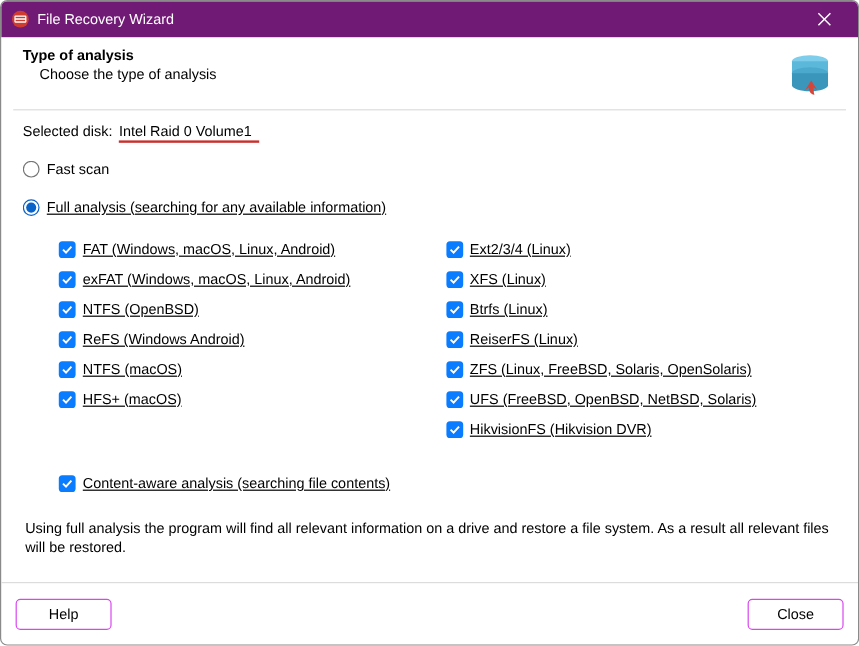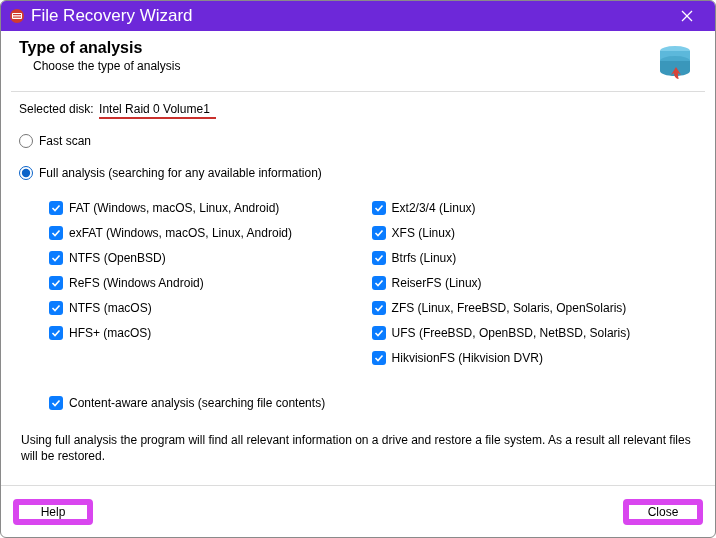--- a/index.html
+++ b/index.html
@@ -1,26 +1,26 @@
 <!DOCTYPE html>
 <html><head>
 <meta charset="utf-8">
 <style>
   * { box-sizing: border-box; font-family: "Segoe UI", Arial, sans-serif; }
   body { margin: 0; background: #fff; width: 716px; height: 538px; overflow: hidden; border: 1px solid #8a8a8a; border-radius: 6px; position: relative; }
 
-  .titlebar { background: #6d28d9; height: 30px; display: flex; align-items: center; padding: 0 8px 0 8px; color: #fff; font-size: 17px; justify-content: center; }
+  .titlebar { background: #701a75; height: 30px; display: flex; align-items: center; padding: 0 8px 0 8px; color: #fff; font-size: 12px; justify-content: center; }
   .titlebar .app-icon { width: 16px; height: 16px; margin-right: 6px; display: inline-flex; align-items: center; justify-content: center; }
   .titlebar .title { flex: 1; }
   .titlebar .close-btn { width: 40px; height: 30px; display: flex; align-items: center; justify-content: center; cursor: pointer; }
   .titlebar .close-btn svg { stroke: #fff; }
 
   .header { padding: 8px 18px 6px 18px; display: flex; align-items: flex-start; }
   .header-text { flex: 1; }
-  .header-title { font-weight: 700; font-size: 16px; color: #000; margin-bottom: 2px; }
+  .header-title { font-weight: 700; font-size: 12px; color: #000; margin-bottom: 2px; }
   .header-sub { font-size: 12px; color: #000; padding-left: 14px; }
   .header-icon { width: 44px; height: 44px; }
 
   .divider { height: 1px; background: #dcdcdc; margin: 2px 10px 10px 10px; }
 
   .content { padding: 0 18px; font-size: 12px; color: #000; }
 
   .disk-row { margin-bottom: 16px; }
   .disk-val { display: inline-block; position: relative; padding-bottom: 2px; margin-left: 2px; }
   .disk-val::after { content:""; position:absolute; left:0; right:-6px; bottom:-1px; height:2px; background:#c9302c; }
@@ -36,21 +36,21 @@
 
   .chk-row { display: flex; align-items: flex-end; height: 25px; font-size: 12px; }
   .chk { width:14px; height:14px; border-radius:3px; background:#0a7cff; margin-right:6px; display:inline-flex; align-items:center; justify-content:center; flex-shrink:0; }
   .chk svg { stroke:#fff; }
 
   .content-aware { padding-left: 30px; margin-bottom: 22px; }
 
   .desc { font-size: 12px; color: #000; line-height: 1.35; padding: 0 2px; }
 
   .footer { position: absolute; left:0; right:0; bottom:0; height: 52px; border-top: 1px solid #dcdcdc; display:flex; align-items:center; padding: 0 12px; }
-  .btn { height: 26px; min-width: 80px; padding: 0 16px; border: 6px solid #d946ef; border-radius: 4px; background: #fff; font-size: 12px; cursor: pointer; display:inline-flex; align-items:center; justify-content:center; }
+  .btn { height: 26px; min-width: 80px; padding: 0 16px; border: 1px solid #d946ef; border-radius: 4px; background: #fff; font-size: 12px; cursor: pointer; display:inline-flex; align-items:center; justify-content:center; }
   .footer .spacer { flex:1; }
   .footer .btn + .btn { margin-left: 8px; }
   .btn.primary { border-color:#0a7cff; }
 </style>
 </head>
 <body>
 
 <div class="titlebar">
   <span class="app-icon">
     <svg width="16" height="16" viewBox="0 0 16 16">
@@ -91,21 +91,21 @@
   <div class="disk-row">
     <span>Selected disk:</span>
     <span class="disk-val">Intel Raid 0 Volume1</span>
   </div>
 
   <label class="radio-row">
     <input type="radio" name="scan" style="">
     <span>Fast scan</span>
   </label>
 
-  <div class="full-block" style="margin-top:18px;">
+  <div class="full-block" style="margin-top:18px;text-decoration:underline;">
     <label class="radio-row">
       <input type="radio" name="scan" checked="" style="">
       <span>Full analysis (searching for any available information)</span>
     </label>
 
     <div class="fs-cols">
       <div class="fs-col left" id="fs-left">
           <label class="chk-row">
             <span class="chk">
               <svg width="10" height="10" viewBox="0 0 10 10">

